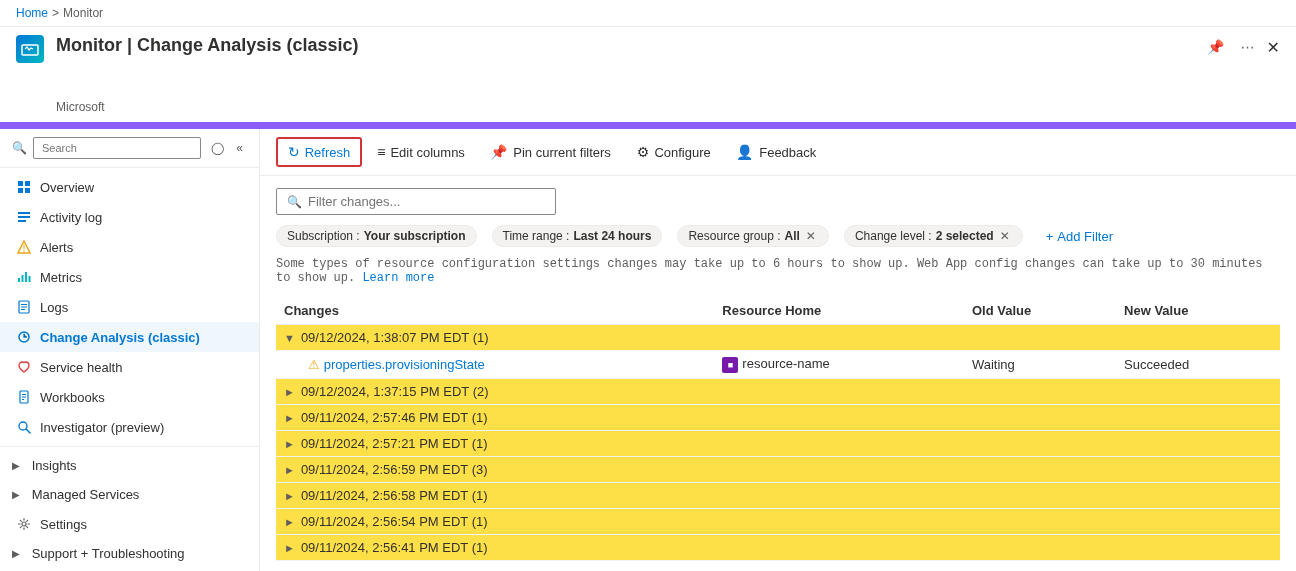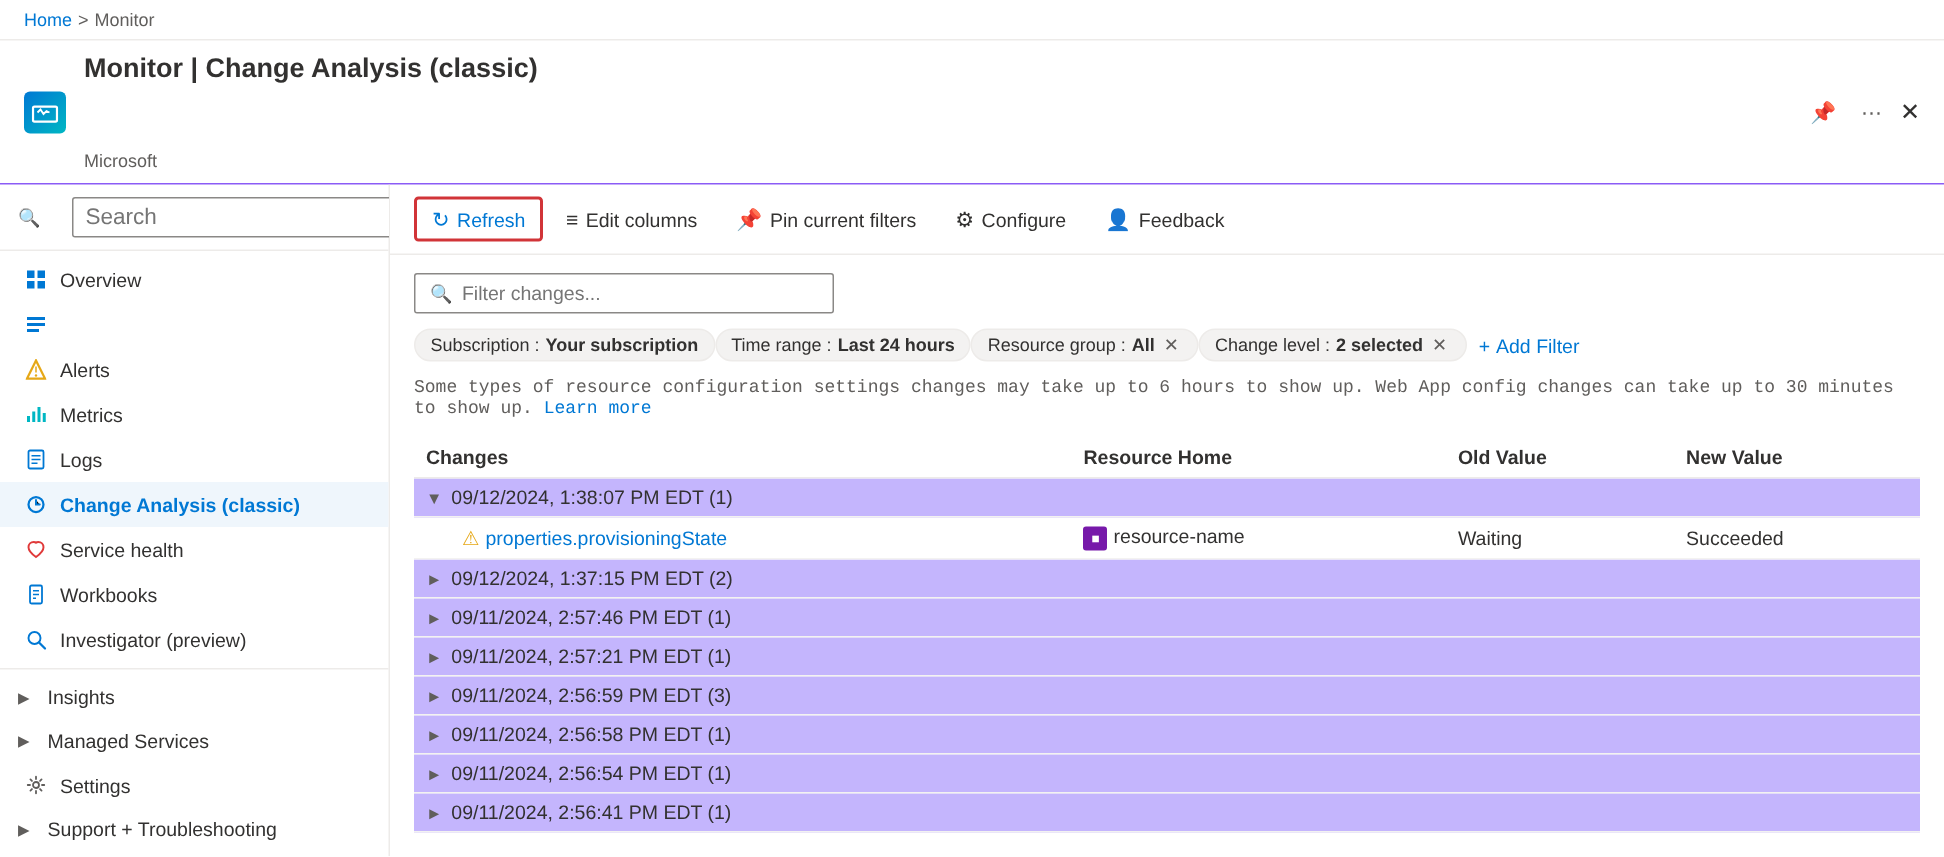--- a/index.html
+++ b/index.html
@@ -3,34 +3,34 @@
   <meta charset="utf-8">
   <style>
     * { margin: 0; padding: 0; box-sizing: border-box; }
     body { font-family: 'Segoe UI', Arial, sans-serif; font-size: 13px; color: #323130; background: #fff; overflow: hidden; width: 1296px; height: 571px; display: flex; flex-direction: column; }
 
     
     .breadcrumb { padding: 6px 16px; font-size: 12px; color: #605e5c; display: flex; align-items: center; gap: 4px; border-bottom: 1px solid #edebe9; }
     .breadcrumb a { color: #0078d4; text-decoration: none; }
 
     
-    .header { display: flex; align-items: center; padding: 8px 16px; gap: 12px; border-bottom: 1px solid #8b5cf6; }
+    .header { display: flex; align-items: flex-start; padding: 8px 16px; gap: 12px; border-bottom: 7px solid #8b5cf6; }
     .header-title-block { display: flex; flex-direction: column; }
     .header-title { font-size: 18px; font-weight: 600; color: #323130; }
     .header-subtitle { font-size: 12px; color: #605e5c; margin-top: 44px; }
     .header-actions { margin-left: auto; display: flex; align-items: center; gap: 8px; }
     .header-icon-btn { background: none; border: none; cursor: pointer; color: #605e5c; font-size: 14px; padding: 4px; }
 
     
     .main { display: flex; flex: 1; overflow: hidden; }
 
     
     .sidebar { width: 260px; min-width: 260px; border-right: 1px solid #edebe9; display: flex; flex-direction: column; overflow-y: auto; }
     .sidebar-search { padding: 8px 12px; border-bottom: 1px solid #edebe9; display: flex; align-items: center; gap: 6px; }
-    .sidebar-search input { border: 1px solid #8a8886; border-radius: 2px; padding: 4px 8px; font-size: 15px; flex: 1; outline: none; margin-left: 15px; }
+    .sidebar-search input { border: 1px solid #8a8886; border-radius: 2px; padding: 4px 8px; font-size: 11px; flex: 1; outline: none; }
     .sidebar-search-icon { color: #605e5c; font-size: 12px; }
     .sidebar-search-actions { display: flex; gap: 4px; }
     .sidebar-search-action { background: none; border: none; cursor: pointer; color: #605e5c; font-size: 12px; padding: 2px 4px; }
     .sidebar-nav { flex: 1; padding: 4px 0; }
     .nav-item { display: flex; align-items: center; padding: 7px 16px; cursor: pointer; gap: 8px; font-size: 13px; color: #323130; }
     .nav-item.active { background: #eff6fc; color: #0078d4; font-weight: 600; }
     .nav-item.active .nav-icon { color: #0078d4; }
     .nav-icon { width: 16px; height: 16px; display: flex; align-items: center; justify-content: center; font-size: 14px; flex-shrink: 0; }
     .nav-expand { margin-right: 0; font-size: 10px; color: #605e5c; }
     .nav-item-text { flex: 1; }
@@ -44,38 +44,38 @@
     .toolbar-btn-icon { font-size: 14px; }
 
     .content-inner { flex: 1; overflow-y: auto; padding: 12px 16px; }
 
     
     .filter-input-wrap { margin-bottom: 10px; }
     .filter-input { display: flex; align-items: center; gap: 6px; border: 1px solid #8a8886; border-radius: 2px; padding: 5px 10px; width: 280px; background: #fff; }
     .filter-input input { border: none; outline: none; font-size: 13px; flex: 1; color: #605e5c; }
 
     
-    .filter-tags { display: flex; align-items: center; gap: 0; margin-bottom: 10px; flex-wrap: wrap; }
+    .filter-tags { display: flex; align-items: center; gap: 15px; margin-bottom: 10px; flex-wrap: wrap; }
     .filter-tag { display: flex; align-items: center; gap: 4px; background: #f3f2f1; border: 1px solid #edebe9; border-radius: 12px; padding: 3px 10px; font-size: 12px; color: #323130; }
     .filter-tag .tag-key { color: #323130; }
     .filter-tag .tag-val { font-weight: 600; color: #323130; }
     .filter-tag .tag-close { background: none; border: none; cursor: pointer; color: #605e5c; font-size: 12px; padding: 0 2px; }
     .add-filter-btn { display: flex; align-items: center; gap: 4px; background: none; border: none; cursor: pointer; color: #0078d4; font-size: 13px; padding: 3px 8px; }
 
     
     .info-text { font-size: 12px; color: #323130; margin-bottom: 2px; }
     .info-text-secondary { font-size: 12px; color: #605e5c; margin-bottom: 12px; font-family: Liberation Mono, monospace; }
     .info-text-secondary a { color: #0078d4; text-decoration: none; }
 
     
     .changes-table { width: 100%; border-collapse: collapse; }
     .changes-table th { text-align: left; font-size: 13px; font-weight: 600; color: #323130; padding: 6px 8px; border-bottom: 1px solid #edebe9; }
     .changes-table td { padding: 5px 8px; font-size: 13px; color: #323130; border-bottom: 1px solid #f3f2f1; vertical-align: middle; }
 
-    .row-group td { background: #c4b5fd; font-weight: 500; margin-top: 40px; }
+    .row-group td { background: #fde047; font-weight: 500; margin-top: 40px; }
     .expand-btn { background: none; border: none; cursor: pointer; color: #605e5c; font-size: 11px; margin-right: 6px; }
     .change-link { color: #0078d4; text-decoration: none; }
     .resource-icon { display: inline-flex; align-items: center; justify-content: center; width: 16px; height: 16px; border-radius: 2px; background: #7719aa; color: #fff; font-size: 10px; margin-right: 4px; }
     .warning-icon { color: #e6a817; margin-right: 4px; }
 
     
     .monitor-logo { width: 28px; height: 28px; background: linear-gradient(135deg, #0078d4 0%, #00b7c3 100%); border-radius: 4px; display: flex; align-items: center; justify-content: center; }
 
     
     .close-btn { background: none; border: none; cursor: pointer; font-size: 16px; color: #323130; margin-left: auto; }
@@ -147,20 +147,21 @@
       </div>
 
       <div class="nav-item">
         <span class="nav-icon icon-activity">
           <svg width="14" height="14" viewBox="0 0 14 14">
               <rect x="1" y="2" width="12" height="2" fill="#0078d4"></rect>
               <rect x="1" y="6" width="12" height="2" fill="#0078d4"></rect>
               <rect x="1" y="10" width="8" height="2" fill="#0078d4"></rect>
             </svg>
         </span>
+        <span class="nav-item-text">Activity log</span>
       </div>
 
       <div class="nav-item">
         <span class="nav-icon icon-alerts">
           <svg width="14" height="14" viewBox="0 0 14 14">
               <polygon points="7,1 13,13 1,13" fill="none" stroke="#e6a817" stroke-width="1.5"></polygon>
               <rect x="6.5" y="5" width="1" height="4" fill="#e6a817"></rect>
               <circle cx="7" cy="11" r="0.8" fill="#e6a817"></circle>
             </svg>
         </span>

